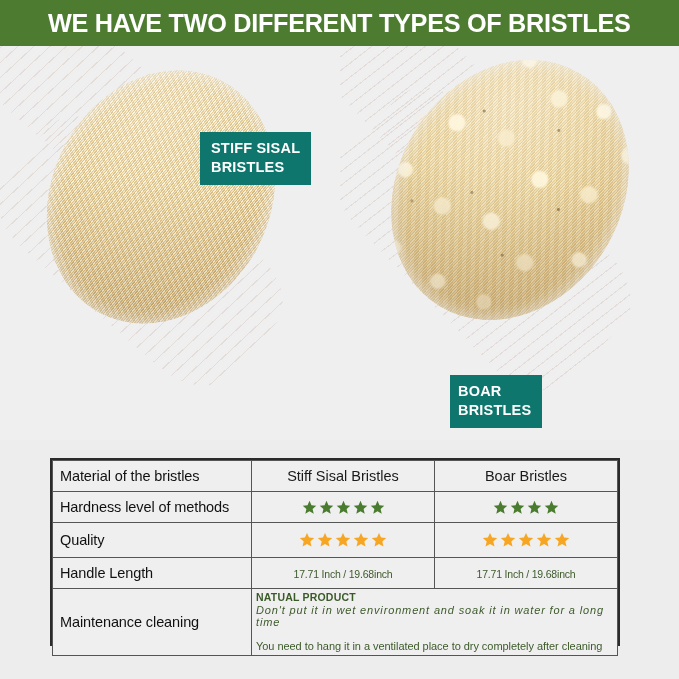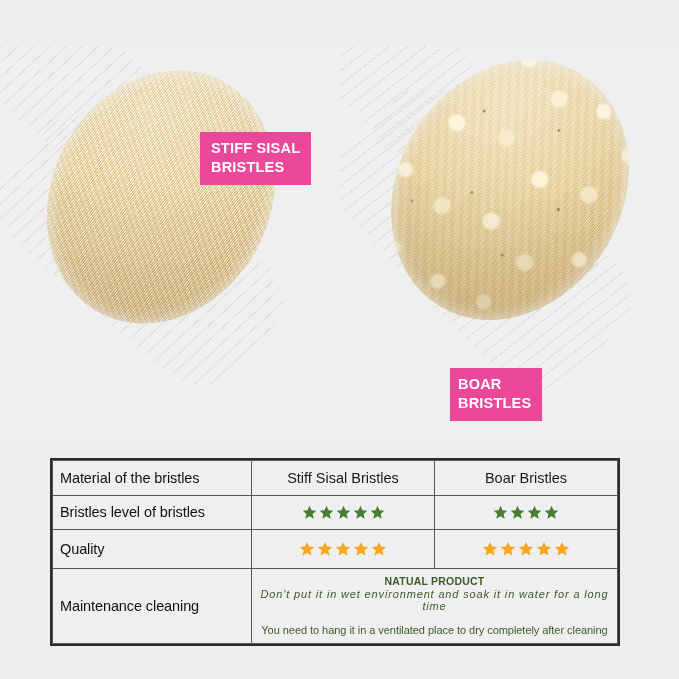--- a/index.html
+++ b/index.html
@@ -122,31 +122,31 @@
     background:linear-gradient(160deg, rgba(255,255,255,.18) 0%, rgba(0,0,0,0) 45%, rgba(120,85,35,.22) 100%);
   }
   .edge-fade{
     position:absolute;inset:-2px;border-radius:inherit;
     box-shadow:inset 0 0 14px 6px rgba(239,239,240,.55);
   }
 
   
   .tag{
     position:absolute;
-    background:#ec4899;
+    background:#0f766e;
     color:#ffffff;
     font-weight:bold;
     font-size:14.5px;
     line-height:19px;
     padding:7px 11px 8px 11px;
     letter-spacing:.2px;
     white-space:pre-line;
   }
   .tag-sisal{left:200px;top:86px;}
-  .tag-boar{left:450px;top:322px;padding-left:8px;}
+  .tag-boar{left:450px;top:329px;padding-left:8px;}
 
   
   .table-wrap{
     position:absolute;left:50px;top:458px;width:570px;height:188px;
     border:2px solid #2b2b2b;
     background:#5eead4;
     box-sizing:border-box;
   }
   table{
     width:100%;height:100%;
@@ -179,33 +179,36 @@
 
   .stars{display:flex;justify-content:center;align-items:center;gap:2px;}
   .star{display:inline-block;width:15px;height:15px;}
   .star svg{display:block;width:15px;height:15px;}
   .stars-qual .star, .stars-qual .star svg{width:16px;height:16px;}
 
   .len-text{
     font-size:10.5px;color:#3c5a2a;letter-spacing:-0.2px;
   }
   .maint{
-    text-align:center;padding:2px 4px 3px 4px;color:#3c5a2a;
+    padding:2px 4px 3px 4px;color:#3c5a2a;
   }
   .maint-title{
     font-size:10.5px;font-weight:bold;color:#3a5a28;letter-spacing:.2px;margin-bottom:1px;
   }
   .maint-l1{font-size:11px;letter-spacing:.85px;color:#3c5a2a;font-style:italic;}
   .maint-l2{font-size:11px;letter-spacing:-0.05px;color:#3c5a2a;margin-top:12px;}
 </style>
 </head>
 <body>
 
 <div class="page">
 
+  <div class="banner">
+    <div class="banner-title">WE HAVE TWO DIFFERENT TYPES OF BRISTLES</div>
+  </div>
 
   <div class="photos">
 
     <div class="photo photo-left">
 
       <div class="brush" style="left:-118px;top:-42px;width:330px;height:120px;transform:rotate(41deg);">
         <div class="handle" style="left:0;top:0;width:330px;height:120px;"></div>
         <div class="handle-gloss" style="left:40px;top:18px;width:210px;height:26px;"></div>
       </div>
       <div class="brush" style="left:-10px;top:130px;width:300px;height:150px;transform:rotate(41deg);">
@@ -249,21 +252,21 @@
   <div class="table-wrap">
     <table>
       <tbody>
           <tr class="r-head">
         <td class="label">Material of the bristles</td>
         <td class="val">Stiff Sisal Bristles</td>
         <td class="val">Boar Bristles</td>
       </tr>
 
       <tr class="r-hard">
-        <td class="label">Bristles level of bristles</td>
+        <td class="label">Hardness level of methods</td>
         <td class="val">
           <div class="stars stars-hard">
                 <span class="star">
                   <svg viewBox="0 0 16 16" xmlns="http://www.w3.org/2000/svg">
                     <path d="M8 0.9 L10.1 5.6 L15.2 6.1 L11.3 9.5 L12.5 14.6 L8 11.9 L3.5 14.6 L4.7 9.5 L0.8 6.1 L5.9 5.6 Z" fill="#4a7c2f"></path>
                   </svg>
                 </span>
                 <span class="star">
                   <svg viewBox="0 0 16 16" xmlns="http://www.w3.org/2000/svg">
                     <path d="M8 0.9 L10.1 5.6 L15.2 6.1 L11.3 9.5 L12.5 14.6 L8 11.9 L3.5 14.6 L4.7 9.5 L0.8 6.1 L5.9 5.6 Z" fill="#4a7c2f"></path>
@@ -367,20 +370,29 @@
                 </span>
                 <span class="star">
                   <svg viewBox="0 0 16 16" xmlns="http://www.w3.org/2000/svg">
                     <path d="M8 0.9 L10.1 5.6 L15.2 6.1 L11.3 9.5 L12.5 14.6 L8 11.9 L3.5 14.6 L4.7 9.5 L0.8 6.1 L5.9 5.6 Z" fill="#f6a623"></path>
                   </svg>
                 </span>
               </div>
         </td>
       </tr>
 
+      <tr class="r-len">
+        <td class="label">Handle Length</td>
+        <td class="val">
+          <span class="len-text">17.71 Inch / 19.68inch</span>
+        </td>
+        <td class="val">
+          <span class="len-text">17.71 Inch / 19.68inch</span>
+        </td>
+      </tr>
 
       <tr class="r-maint">
         <td class="label">Maintenance cleaning</td>
         <td class="maint" colspan="2">
           <div class="maint-title">NATUAL PRODUCT</div>
           <div class="maint-l1">Don't put it in wet environment and soak it in water for a long time</div>
           <div class="maint-l2">You need to hang it in a ventilated place to dry completely after cleaning</div>
         </td>
       </tr>
     </tbody>

